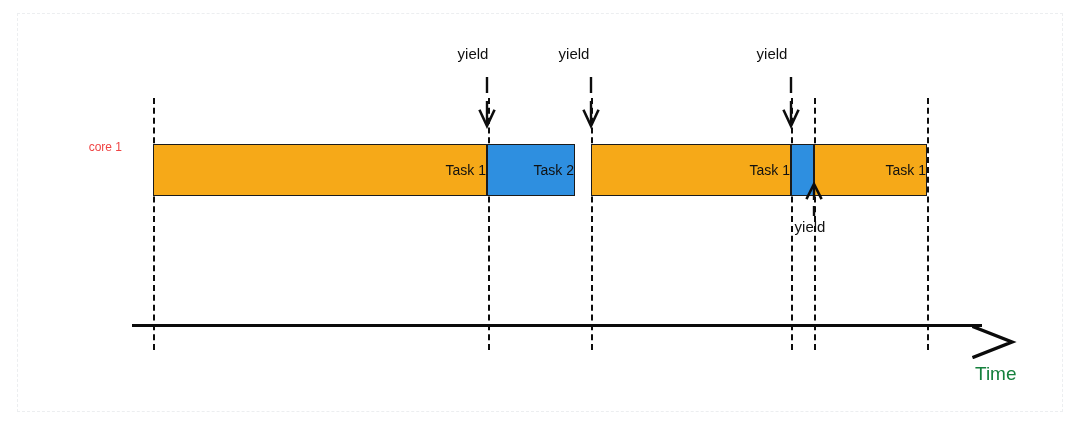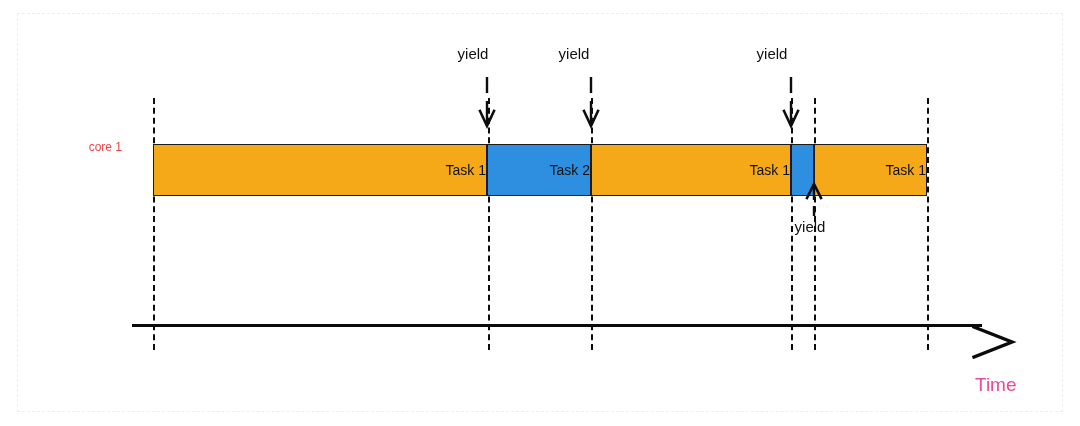--- a/index.html
+++ b/index.html
@@ -54,22 +54,22 @@
   .axis-head{
     position:absolute;
     left:972px;top:325px;
     width:0;height:0;
     transform:translateY(-50%);
   }
   .axis-head svg{display:block;}
 
   .time-label{
     position:absolute;
-    left:975px;top:374px;
-    font-size:19px;color:#ec4899;
+    left:975px;top:363px;
+    font-size:19px;color:#15803d;
     white-space:nowrap;
   }
 
   .yield-label{
     position:absolute;
     font-size:15px;color:#111111;
     white-space:nowrap;
     transform:translateX(-50%);
   }
 
@@ -94,21 +94,21 @@
       <div class="vline" style="left: 591px; top: 98px; height: 252px; border-left-color: rgb(13, 13, 13);"></div>
       <div class="vline" style="left: 791px; top: 98px; height: 252px; border-left-color: rgb(13, 13, 13);"></div>
       <div class="vline" style="left: 814px; top: 98px; height: 252px; border-left-color: rgb(13, 13, 13);"></div>
       <div class="vline" style="left: 927px; top: 98px; height: 252px; border-left-color: rgb(13, 13, 13);"></div>
     </div>
 
   <div id="blocks">
       <div class="bar-block" style="left: 153px; width: 334px; background: rgb(246, 169, 24); border-color: rgb(27, 27, 27);">
         <span>Task 1</span>
       </div>
-      <div class="bar-block" style="left: 487px; width: 104px; background: rgb(46, 143, 224); border-color: rgb(27, 27, 27);">
+      <div class="bar-block" style="left: 487px; width: 88px; background: rgb(46, 143, 224); border-color: rgb(27, 27, 27);">
         <span>Task 2</span>
       </div>
       <div class="bar-block" style="left: 591px; width: 200px; background: rgb(246, 169, 24); border-color: rgb(27, 27, 27);">
         <span>Task 1</span>
       </div>
       <div class="bar-block" style="left: 791px; width: 23px; background: rgb(46, 143, 224); border-color: rgb(27, 27, 27);"></div>
       <div class="bar-block" style="left: 814px; width: 113px; background: rgb(246, 169, 24); border-color: rgb(27, 27, 27);">
         <span>Task 1</span>
       </div>
     </div>

